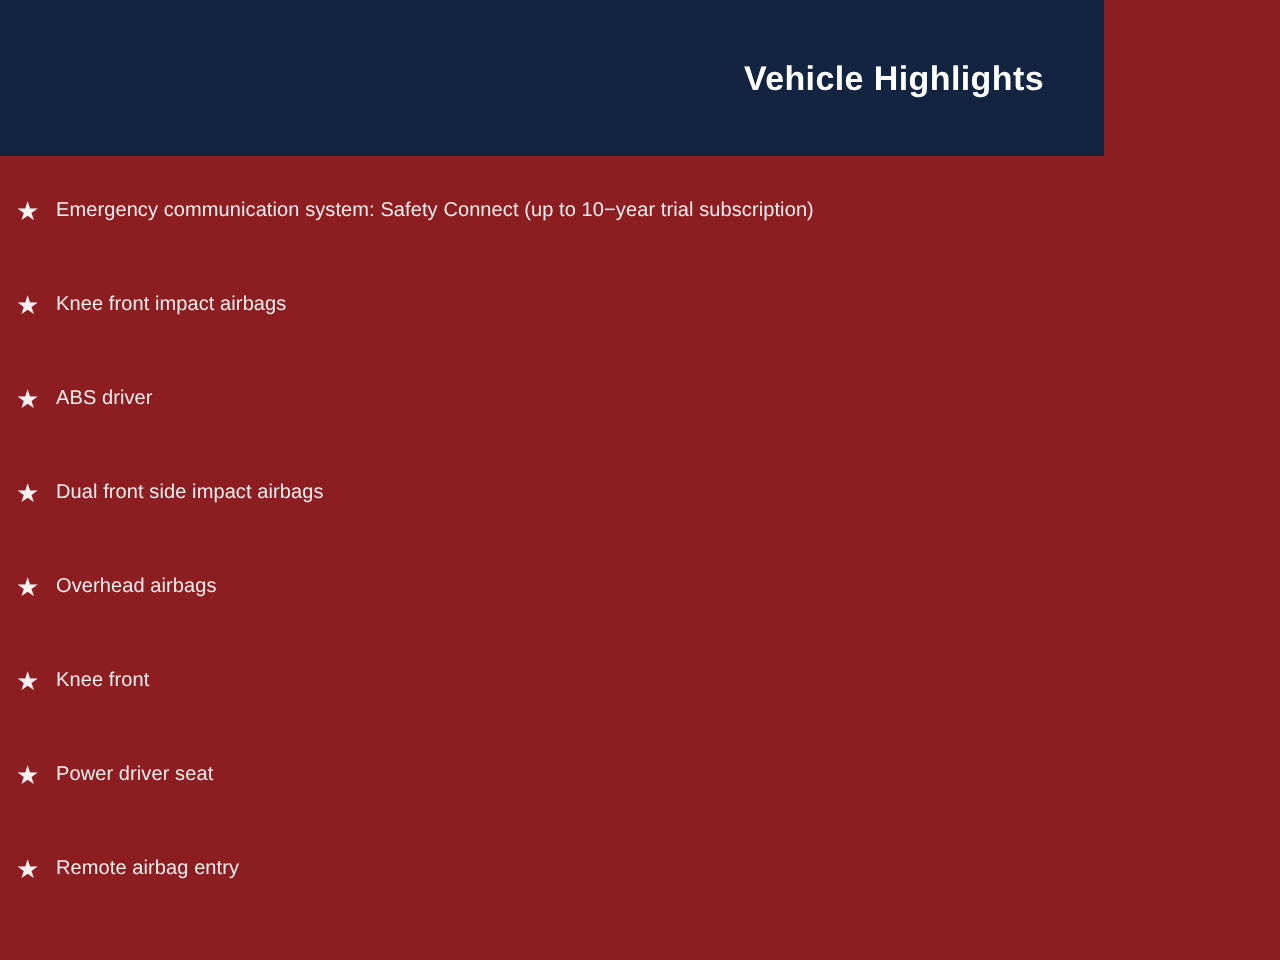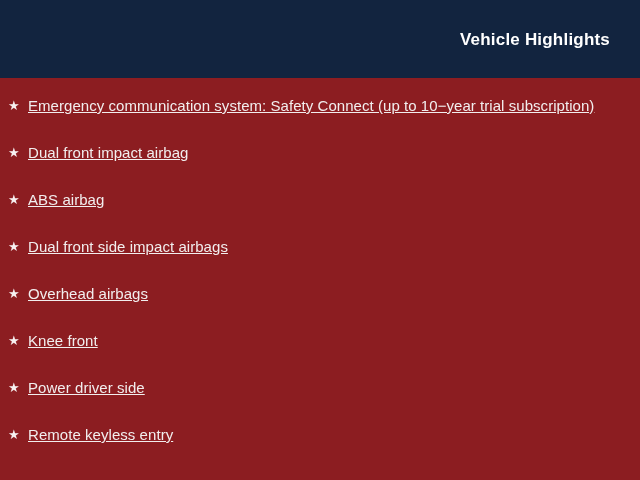--- a/index.html
+++ b/index.html
@@ -19,21 +19,21 @@
     width: 640px;
     height: 480px;
     background: #8c1d21;
     overflow: hidden;
   }
   
   .header {
     position: absolute;
     left: 0;
     top: 0;
-    width: 640px;
+    width: 552px;
     height: 78px;
     background: #12243f;
     box-sizing: border-box;
     display: flex;
     align-items: center;
     justify-content: flex-end;
     padding-right: 30px;
   }
   .header-title {
     color: #ffffff;
@@ -75,24 +75,23 @@
     width: 20px;
     text-align: left;
     color: #f7f1f1;
     font-size: 13px;
     line-height: 23px;
     user-select: none;
   }
   .bullet-text {
     flex: 1 1 auto;
     color: #f2eeee;
-    font-size: 15px;
+    font-size: 10px;
     line-height: 23px;
     letter-spacing: 0.05px;
-    text-decoration: underline;
   }
 </style>
 </head>
 <body>
 
 <div class="slide">
 
   <div class="header">
     <div class="header-title">Vehicle Highlights</div>
   </div>
@@ -100,49 +99,49 @@
   <div class="body">
     <ul class="bullet-list">
 
       <li class="bullet-item">
         <span class="bullet-star">★</span>
         <span class="bullet-text">Emergency communication system: Safety Connect (up to 10−year trial subscription)</span>
       </li>
 
       <li class="bullet-item">
         <span class="bullet-star">★</span>
-        <span class="bullet-text">Dual front impact airbag</span>
+        <span class="bullet-text">Knee front impact airbags</span>
       </li>
 
       <li class="bullet-item">
         <span class="bullet-star">★</span>
-        <span class="bullet-text">ABS airbag</span>
+        <span class="bullet-text">ABS driver</span>
       </li>
 
       <li class="bullet-item">
         <span class="bullet-star">★</span>
         <span class="bullet-text">Dual front side impact airbags</span>
       </li>
 
       <li class="bullet-item">
         <span class="bullet-star">★</span>
         <span class="bullet-text">Overhead airbags</span>
       </li>
 
       <li class="bullet-item">
         <span class="bullet-star">★</span>
         <span class="bullet-text">Knee front</span>
       </li>
 
       <li class="bullet-item">
         <span class="bullet-star">★</span>
-        <span class="bullet-text">Power driver side</span>
+        <span class="bullet-text">Power driver seat</span>
       </li>
 
       <li class="bullet-item">
         <span class="bullet-star">★</span>
-        <span class="bullet-text">Remote keyless entry</span>
+        <span class="bullet-text">Remote airbag entry</span>
       </li>
 
     </ul>
   </div>
 
 </div>
 
 </body></html>

